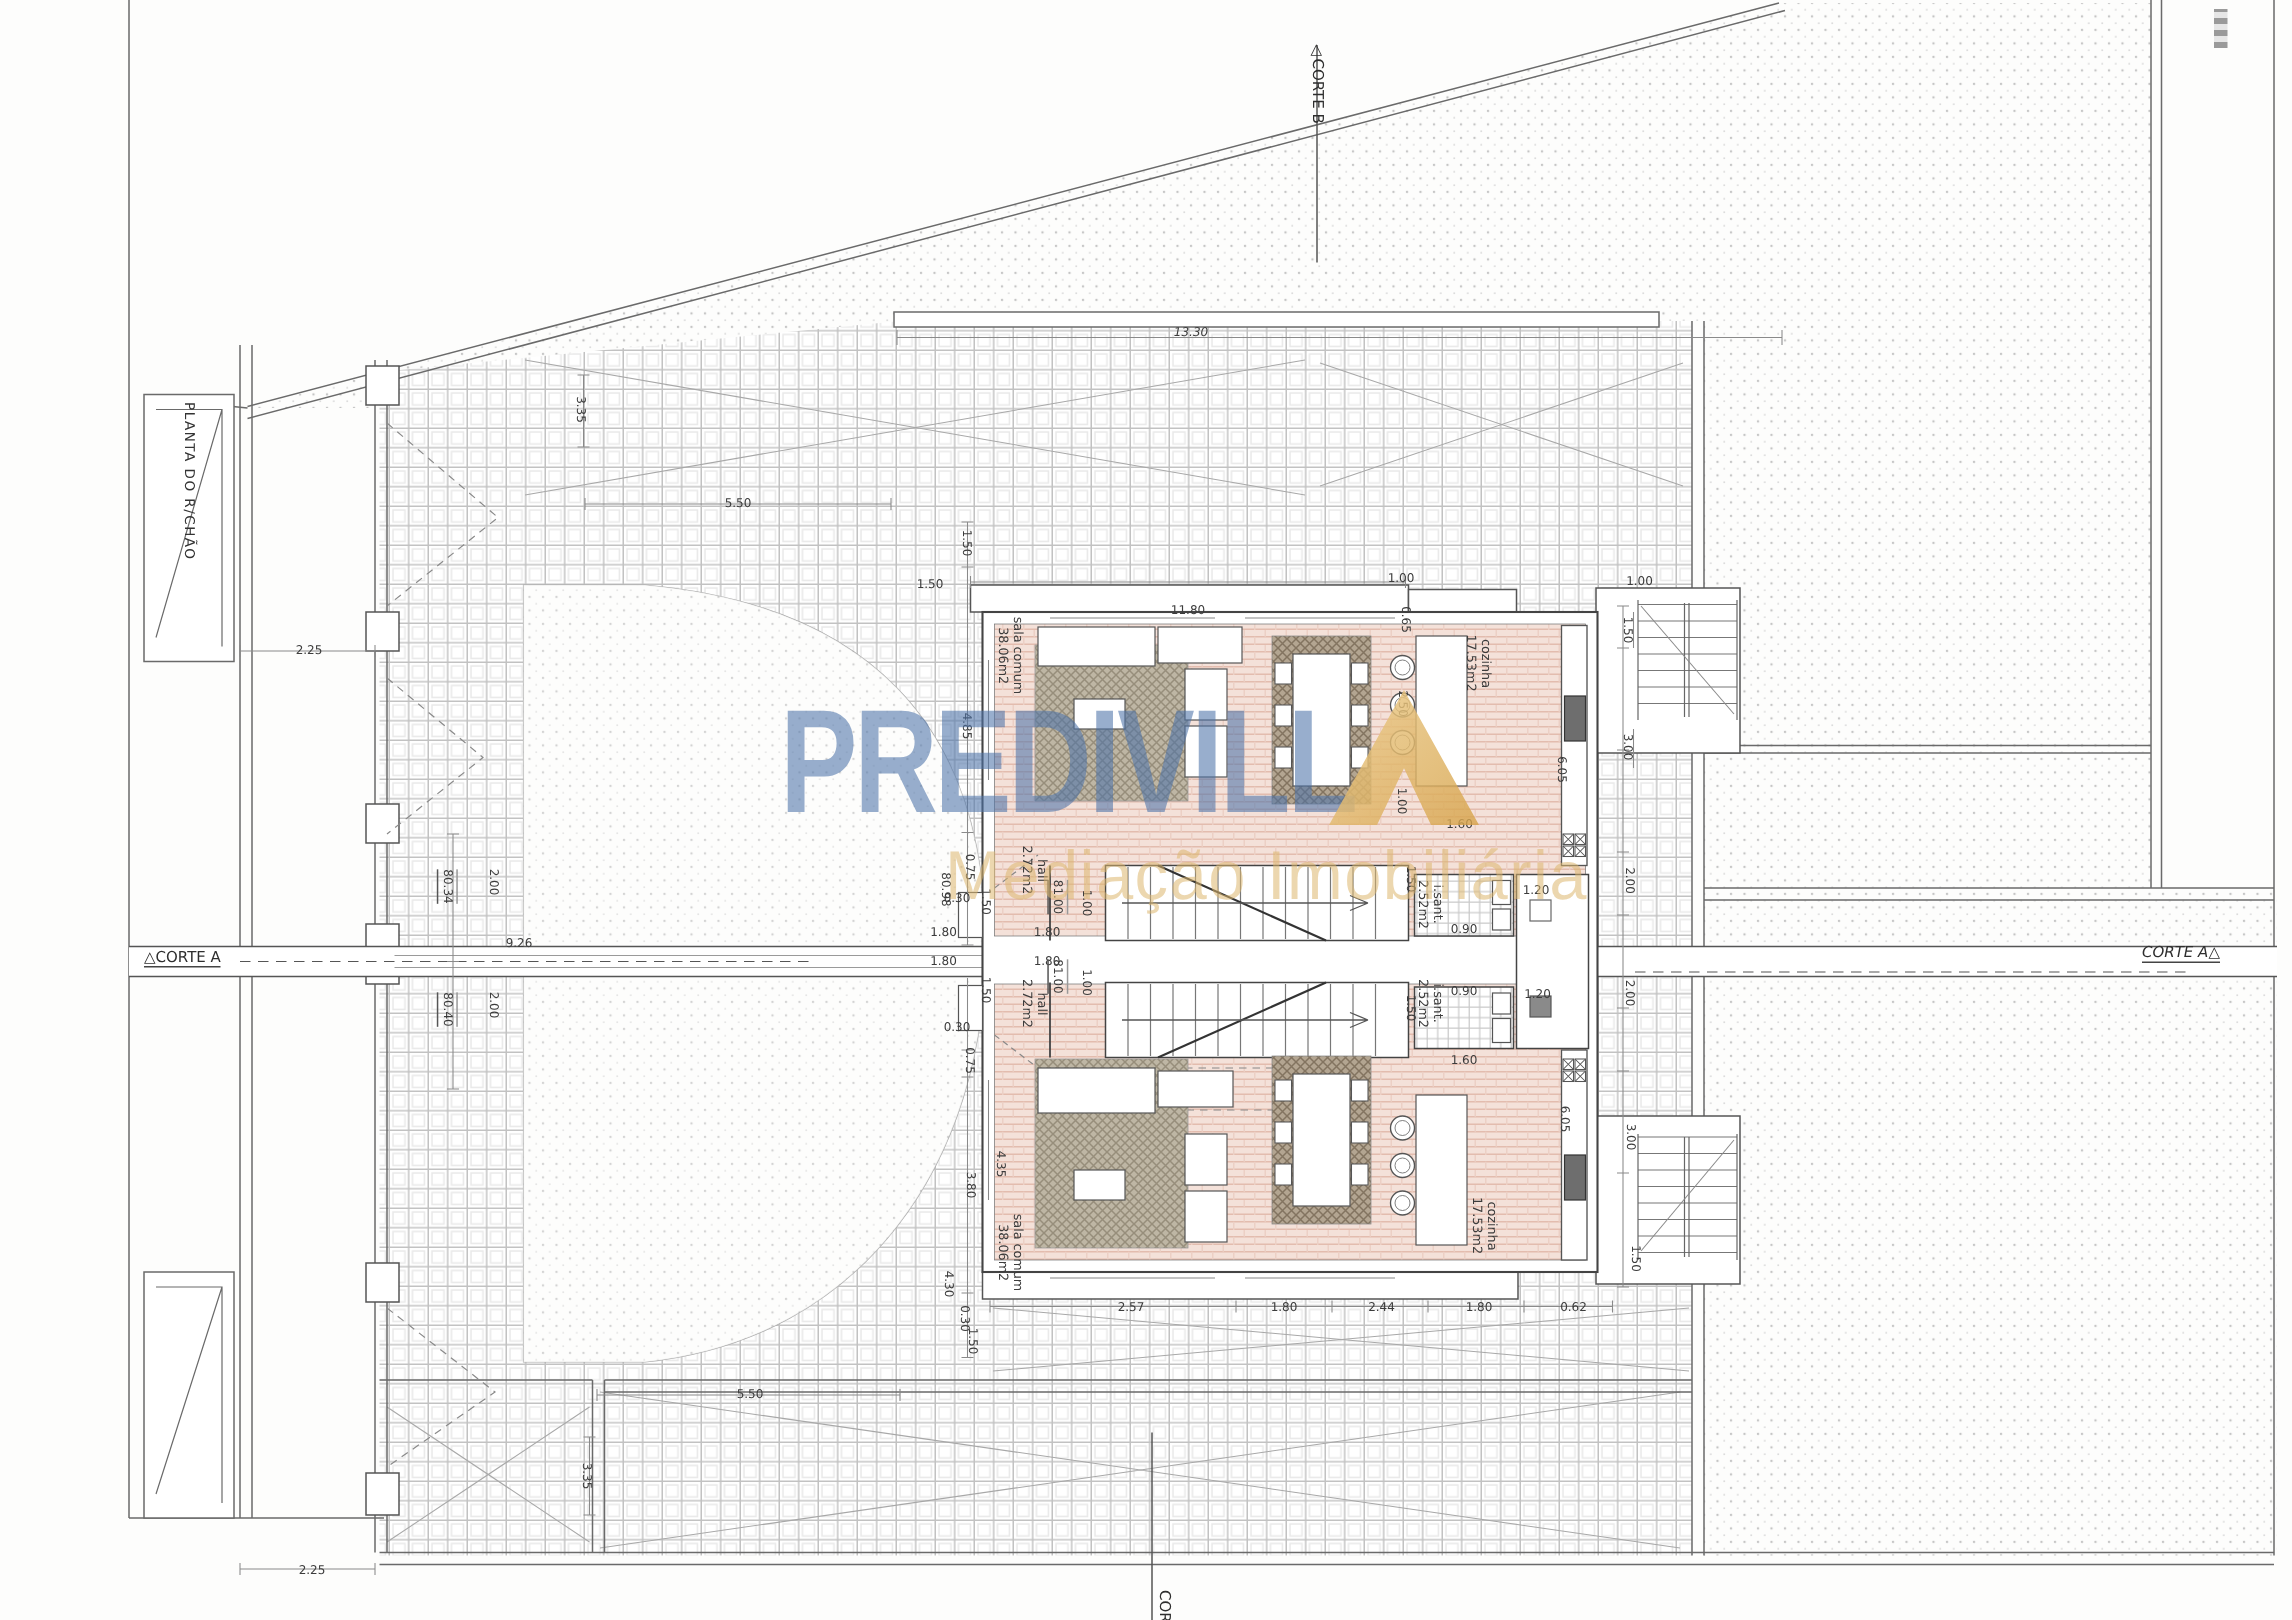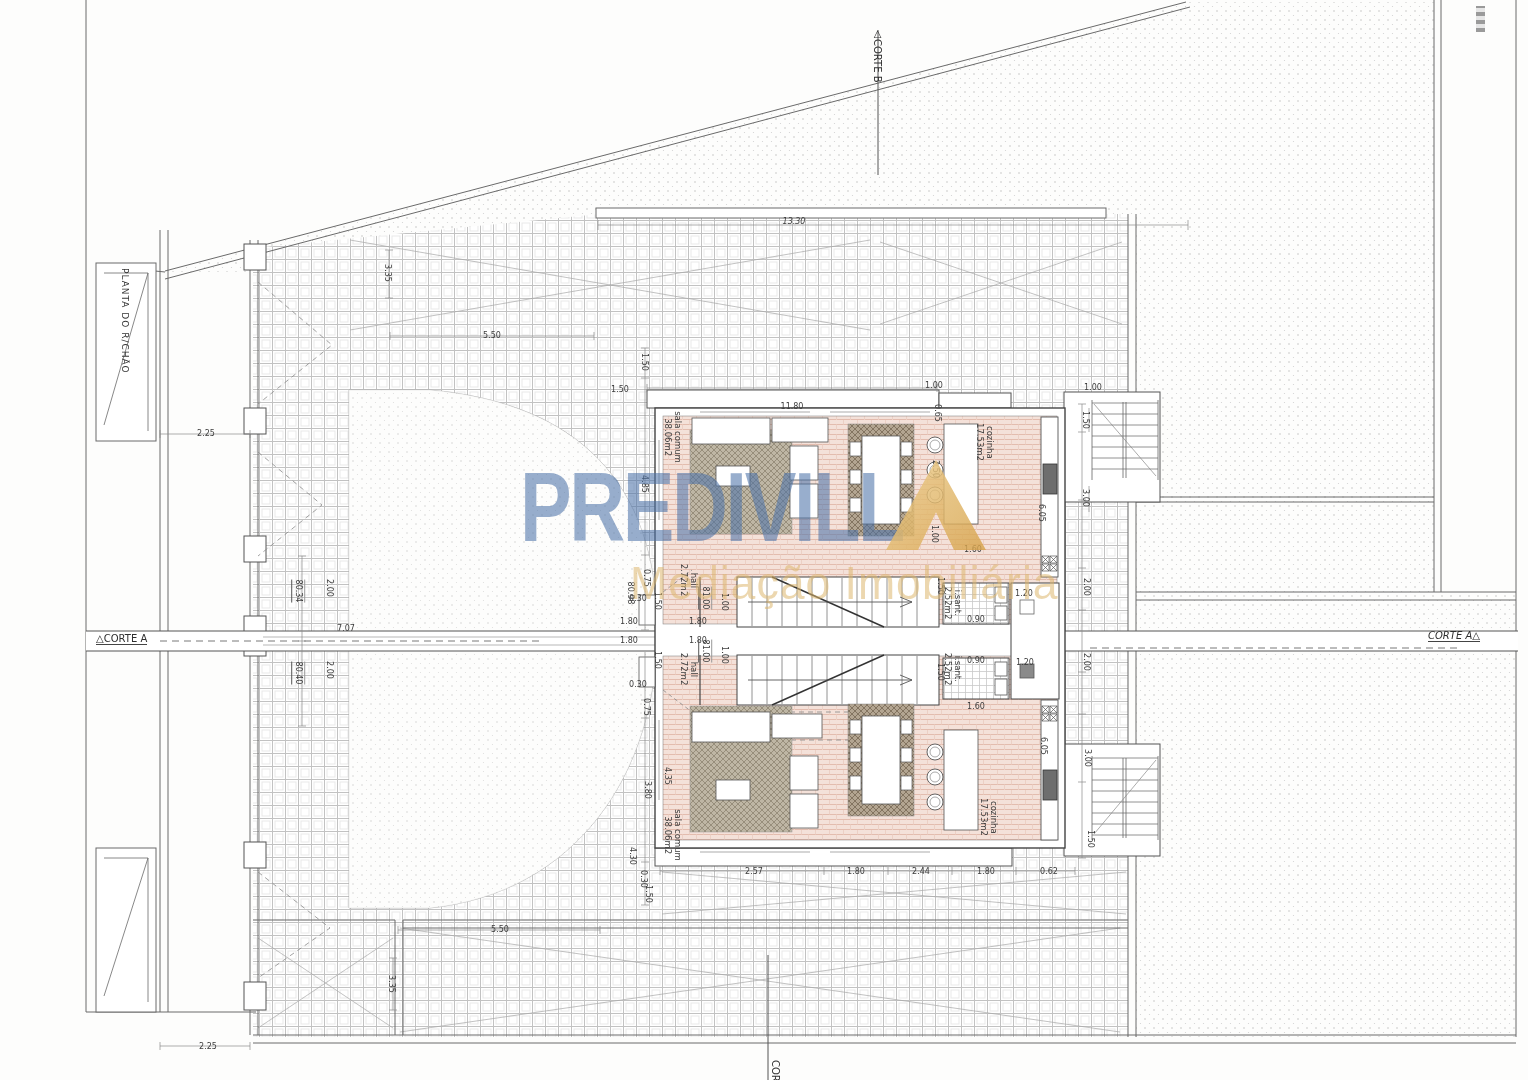--- a/index.html
+++ b/index.html
@@ -306,21 +306,21 @@
       <span class="ann v dim" style="left: 1086px; top: 587px;">2.00</span>
       <span class="ann v level" style="left: 298px; top: 591px;">80.34</span>
       <span class="ann v dim" style="left: 630px; top: 593px;">80.98</span>
       <span class="ann h dim" style="left: 638px; top: 599px;">0.30</span>
       <span class="ann v level" style="left: 705px; top: 598px;">81.00</span>
       <span class="ann v dim" style="left: 724px; top: 602px;">1.00</span>
       <span class="ann v dim" style="left: 657px; top: 601px;">1.50</span>
       <span class="ann h dim" style="left: 629px; top: 622px;">1.80</span>
       <span class="ann h dim" style="left: 698px; top: 622px;">1.80</span>
       <span class="ann h dim" style="left: 976px; top: 620px;">0.90</span>
-      <span class="ann h dim" style="left: 346px; top: 629px;">7.07</span>
+      <span class="ann h dim" style="left: 346px; top: 629px;">9.26</span>
       <span class="ann h dim" style="left: 629px; top: 641px;">1.80</span>
       <span class="ann h dim" style="left: 698px; top: 641px;">1.80</span>
       <span class="ann v level" style="left: 705px; top: 651px;">81.00</span>
       <span class="ann v dim" style="left: 724px; top: 655px;">1.00</span>
       <span class="ann v dim" style="left: 657px; top: 660px;">1.50</span>
       <span class="ann h dim" style="left: 976px; top: 661px;">0.90</span>
       <span class="ann h dim" style="left: 1025px; top: 663px;">1.20</span>
       <span class="ann v dim" style="left: 329px; top: 670px;">2.00</span>
       <span class="ann v dim" style="left: 1086px; top: 662px;">2.00</span>
       <span class="ann v level" style="left: 298px; top: 673px;">80.40</span>

